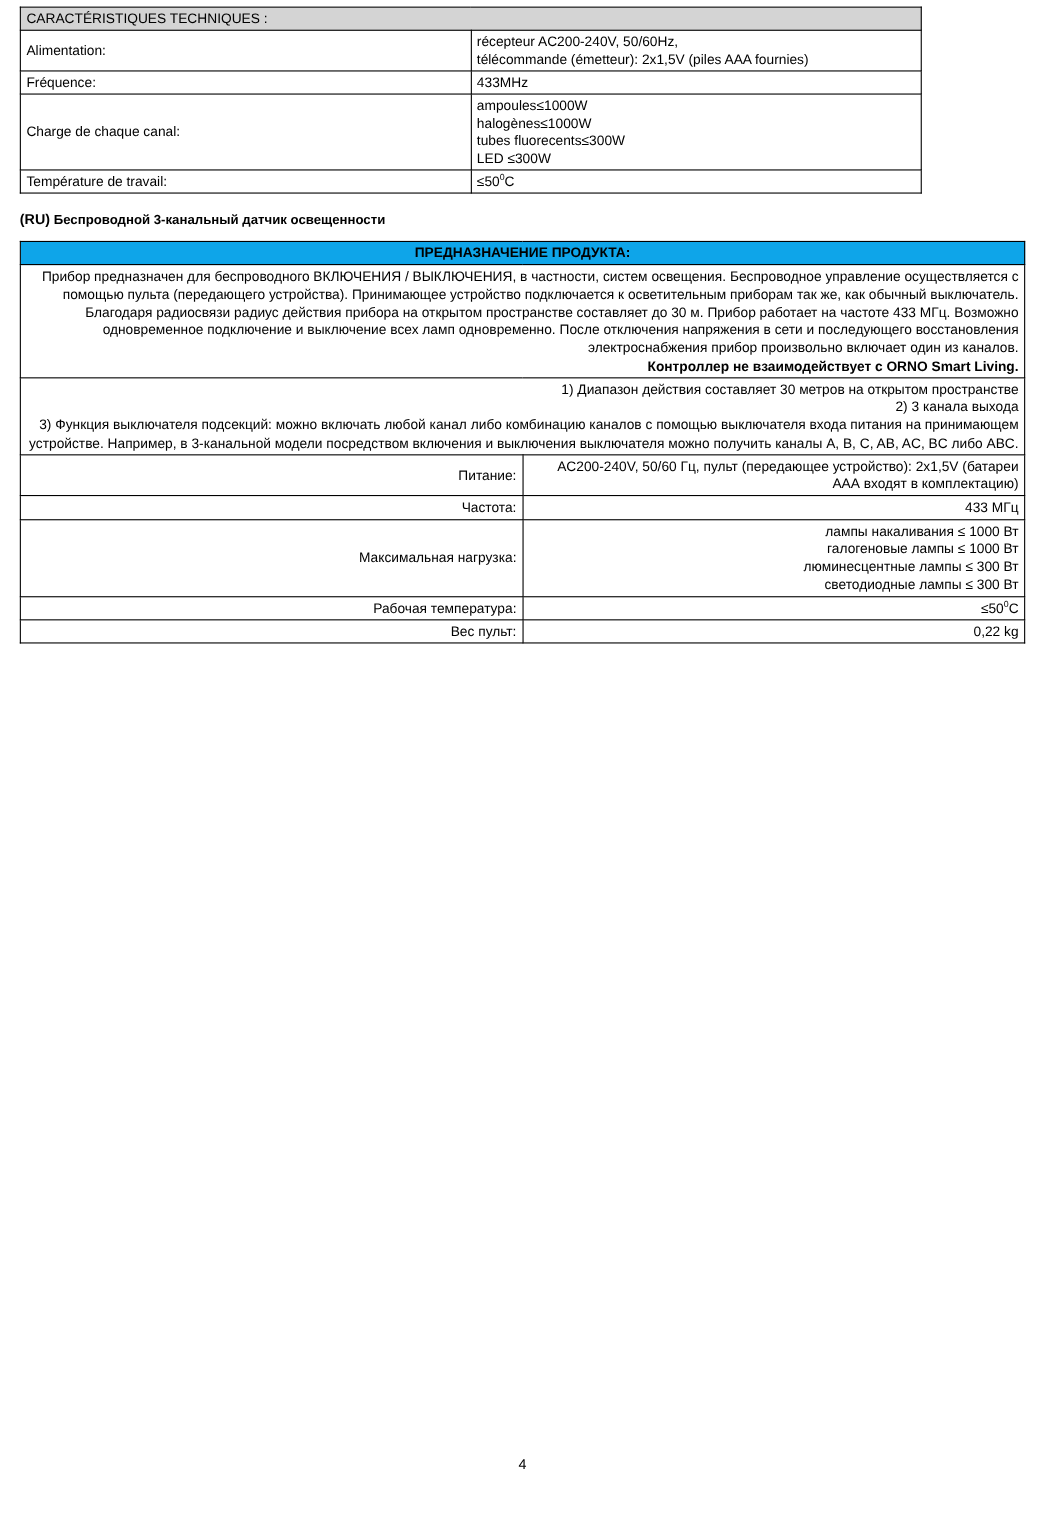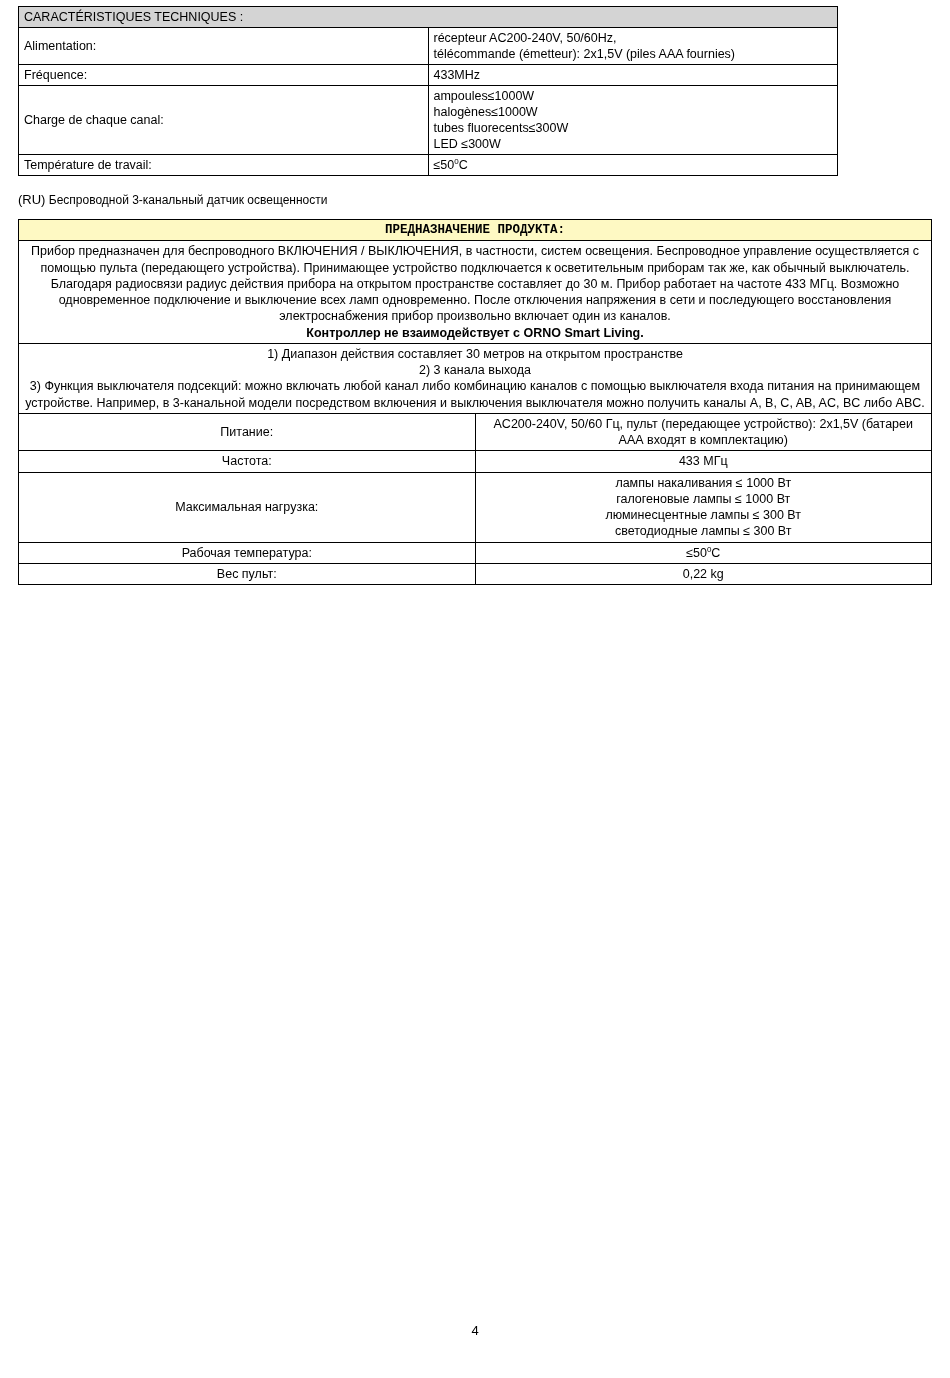--- a/index.html
+++ b/index.html
@@ -48,45 +48,44 @@
     width: 300px;
   }
   .val {
     width: auto;
   }
   .multiline div {
     white-space: nowrap;
   }
   .section-title {
     font-size: 12px;
-    font-weight: normal;
+    font-weight: bold;
     margin: 16px 0 12px 0;
   }
   .section-title .lang {
     font-size: 13px;
   }
   table.ru {
     width: 914px;
     border-collapse: collapse;
     table-layout: fixed;
     margin: 0;
   }
   table.ru td {
     border: 1px solid #000000;
     padding: 2px 5px;
     vertical-align: middle;
     font-size: 12.5px;
     line-height: 1.3;
-    text-align: center;
+    text-align: right;
   }
   table.ru td.hdr {
-    background: #fef9c3;
+    background: #0ea5e9;
     text-align: center;
     font-weight: bold;
-    font-family: Liberation Mono, monospace;
   }
   td.para {
     line-height: 1.32;
     font-size: 12.4px;
   }
   .bold-italic {
     font-weight: bold;
   }
   .page-number {
     position: absolute;

